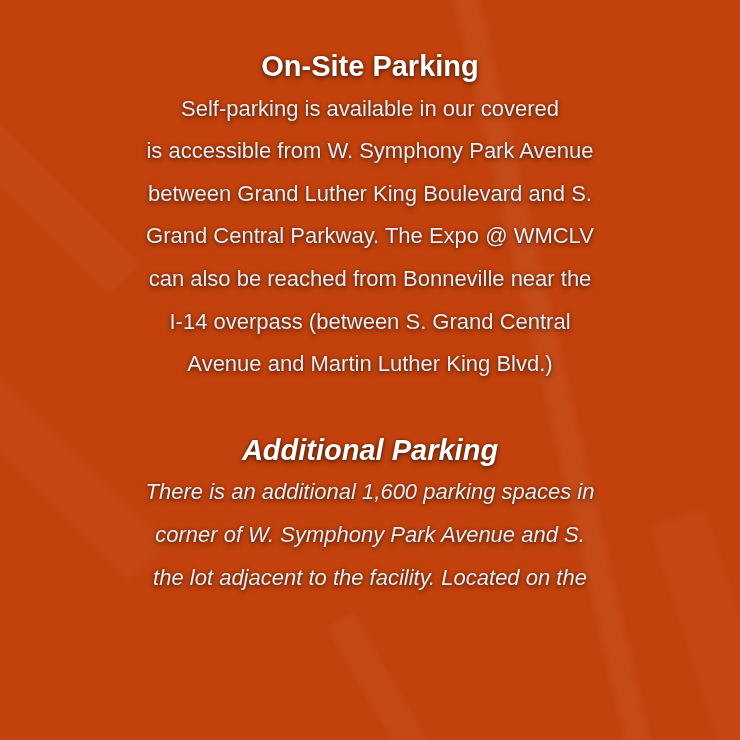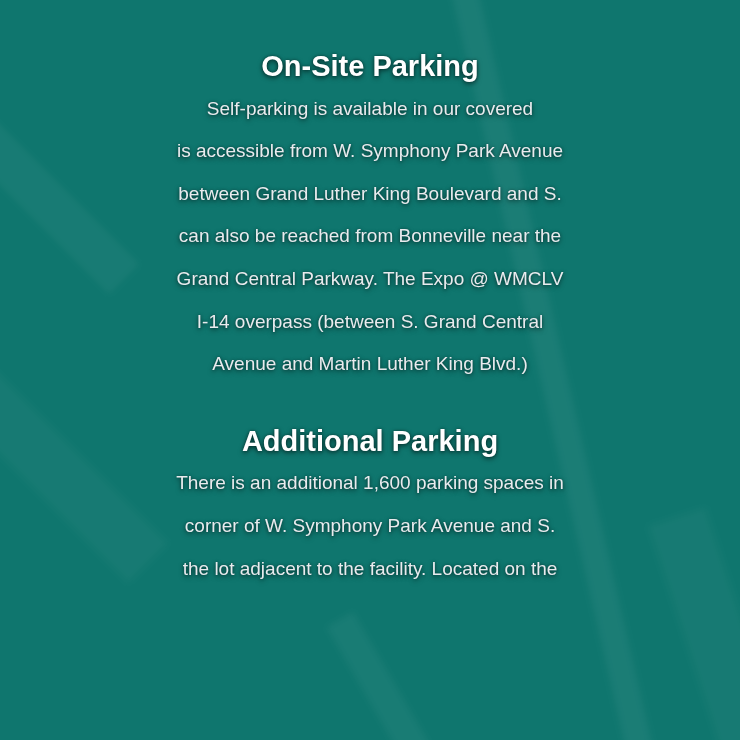--- a/index.html
+++ b/index.html
@@ -1,21 +1,21 @@
 <!DOCTYPE html>
 <html><head>
 <meta charset="utf-8">
 <style>
   html, body { margin: 0; padding: 0; background: #111; }
   .canvas {
     position: relative;
     width: 740px;
     height: 740px;
     margin: 0 auto;
-    background: #0f766e;
+    background: #c2410c;
     overflow: hidden;
     font-family: "Liberation Sans", sans-serif;
   }
   
   .beam {
     position: absolute;
     background: rgba(255, 255, 255, 0.05);
     filter: blur(3px);
     pointer-events: none;
   }
@@ -51,56 +51,56 @@
   .content {
     position: absolute;
     top: 0;
     left: 50%;
     transform: translateX(-50%);
     width: 680px;
     padding-top: 45px;
     text-align: center;
   }
   .line {
-    font-size: 19px;
+    font-size: 22px;
     line-height: 42.6px;
     color: #e9ebee;
     white-space: nowrap;
     text-shadow: 0 2px 5px rgba(0,0,0,0.50), 0 0 3px rgba(0,0,0,0.35);
   }
   .heading {
     font-size: 29px;
     line-height: 42.6px;
     font-weight: bold;
     color: #ffffff;
     white-space: nowrap;
     text-shadow: 0 2px 5px rgba(0,0,0,0.55), 0 0 3px rgba(0,0,0,0.40);
   }
-  .section-2 { margin-top: 34px; }
+  .section-2 { margin-top: 43px; font-style: italic; }
 </style>
 </head>
 <body>
 
 <div class="canvas">
 
   <div class="beam beam-main"></div>
   <div class="beam beam-left-a"></div>
   <div class="beam beam-left-b"></div>
   <div class="beam beam-bottom"></div>
   <div class="beam beam-corner"></div>
 
   <div class="content">
 
     <div class="section section-1">
       <div class="heading">On-Site Parking</div>
       <div class="line">Self-parking is available in our covered</div>
       <div class="line">is accessible from W. Symphony Park Avenue</div>
       <div class="line">between Grand Luther King Boulevard and S.</div>
+      <div class="line">Grand Central Parkway. The Expo @ WMCLV</div>
       <div class="line">can also be reached from Bonneville near the</div>
-      <div class="line">Grand Central Parkway. The Expo @ WMCLV</div>
       <div class="line">I-14 overpass (between S. Grand Central</div>
       <div class="line">Avenue and Martin Luther King Blvd.)</div>
     </div>
 
     <div class="section section-2">
       <div class="heading">Additional Parking</div>
       <div class="line">There is an additional 1,600 parking spaces in</div>
       <div class="line">corner of W. Symphony Park Avenue and S.</div>
       <div class="line">the lot adjacent to the facility. Located on the</div>
     </div>

